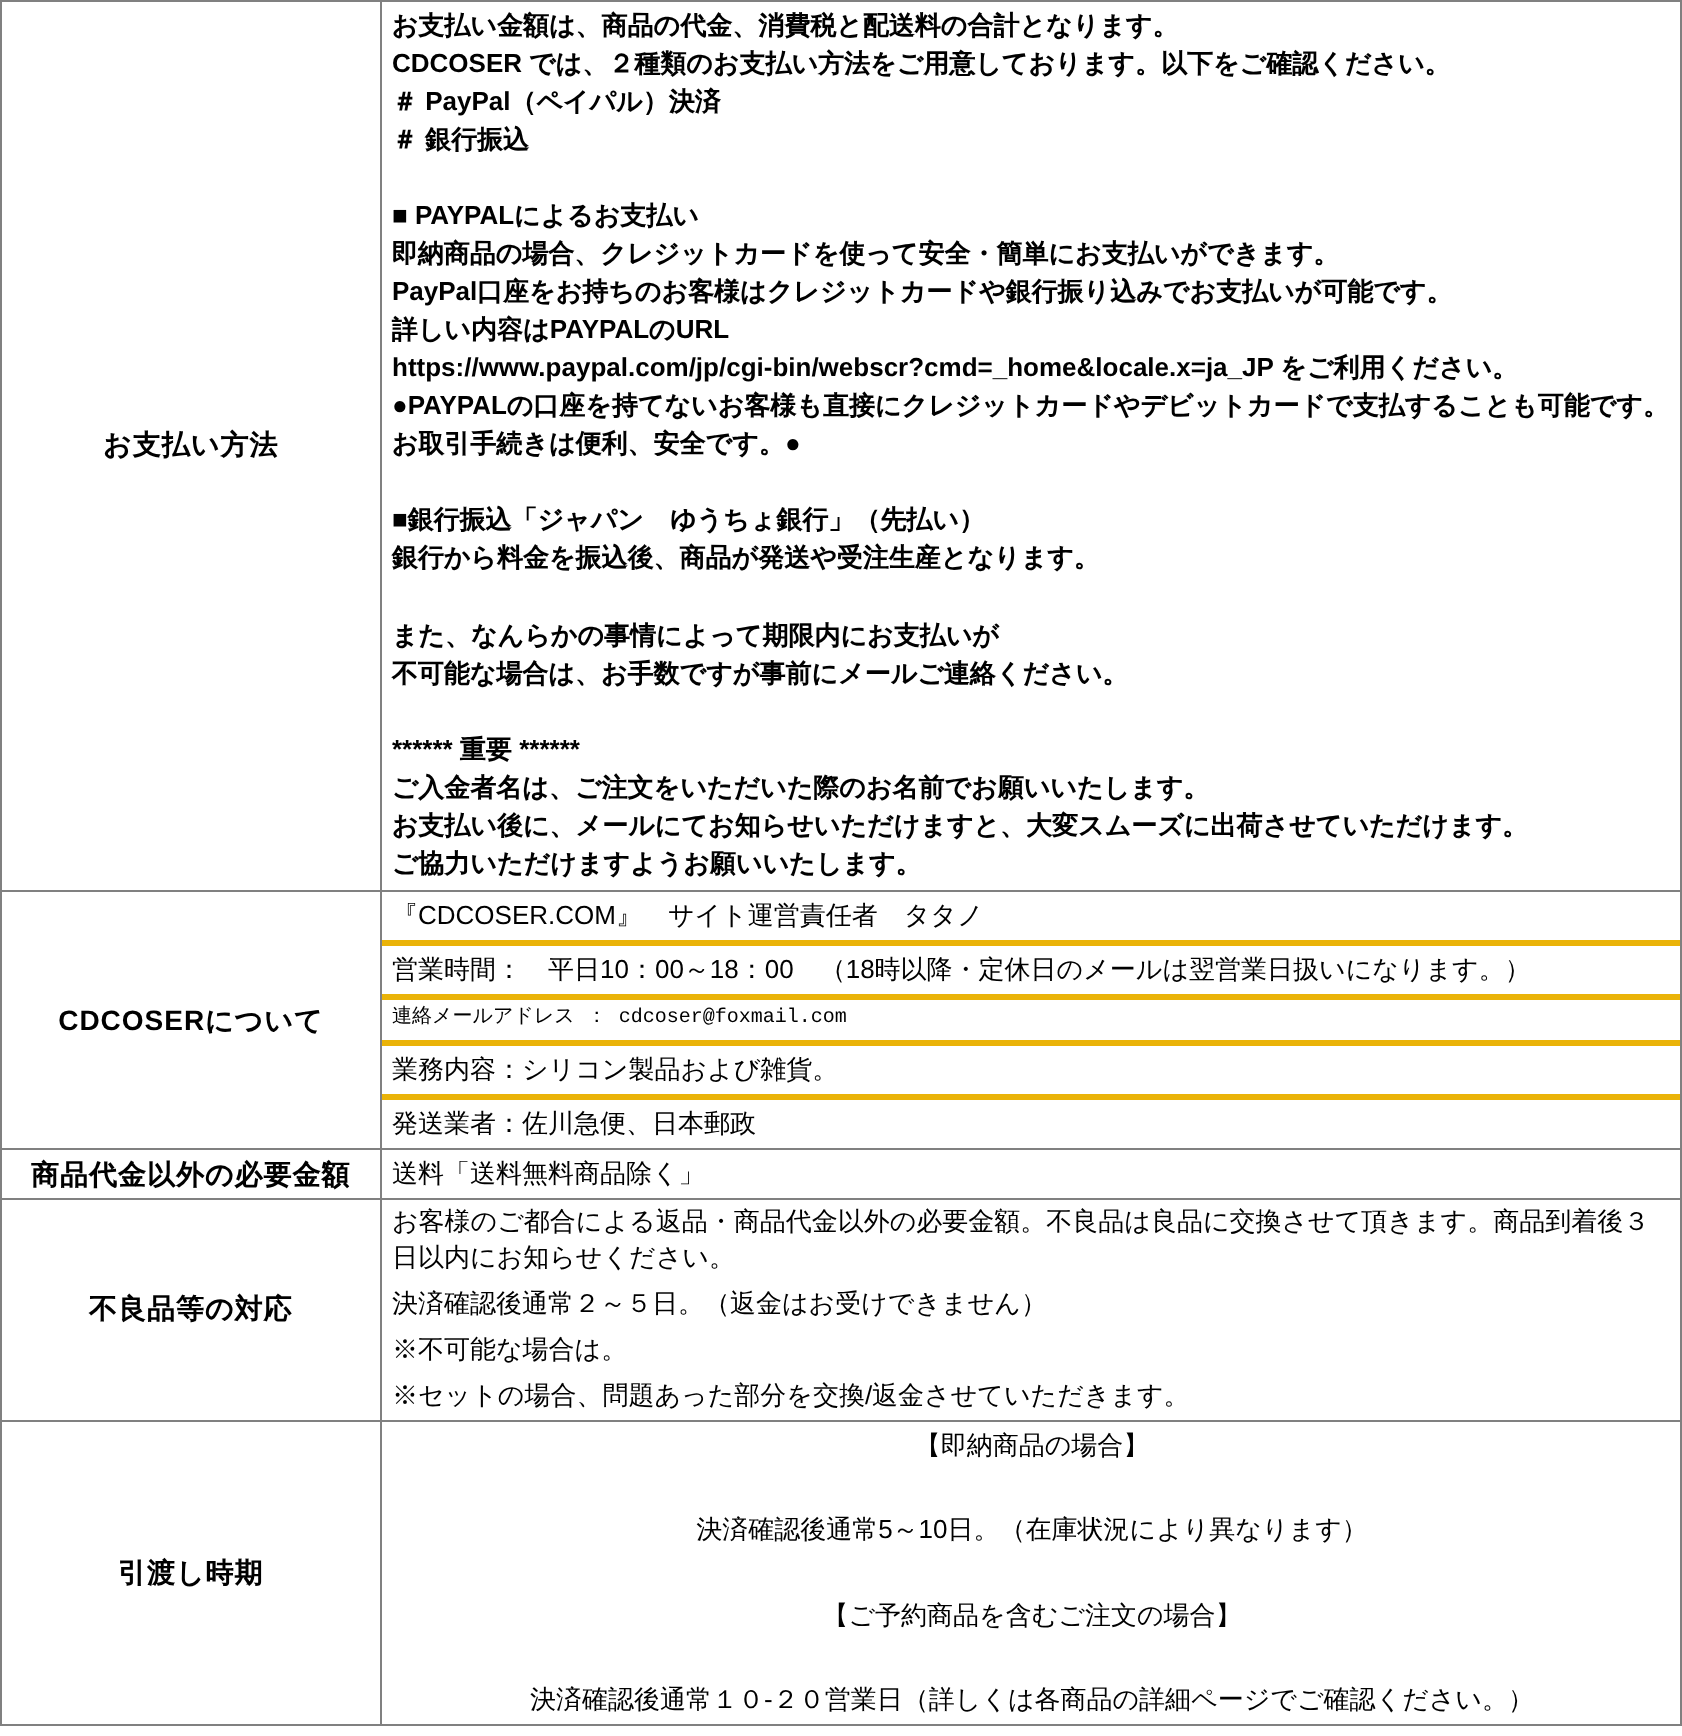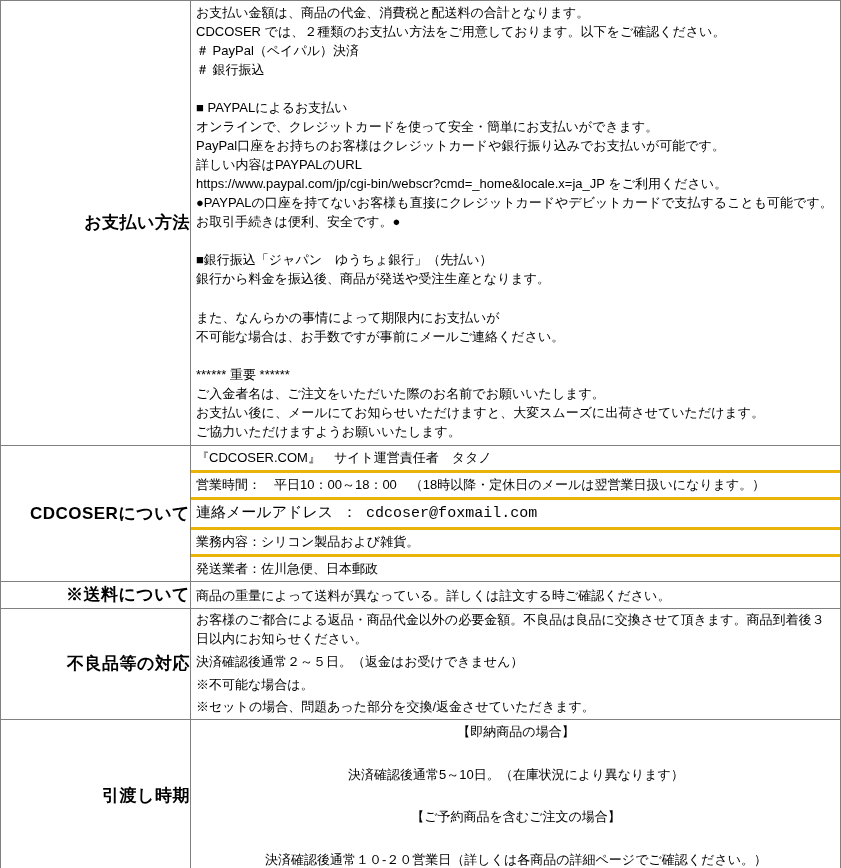--- a/index.html
+++ b/index.html
@@ -20,23 +20,23 @@
     border-collapse: collapse;
     table-layout: fixed;
   }
   table.info td {
     border: 1px solid #808080;
     vertical-align: middle;
     padding: 0;
   }
   td.label {
     width: 190px;
-    text-align: right;
+    text-align: center;
     font-weight: bold;
-    font-size: 17px;
+    font-size: 14px;
     letter-spacing: 0.5px;
     padding: 4px 2px;
     line-height: 1.5;
   }
   td.value {
     padding: 0;
     vertical-align: top;
   }
   .block {
     padding: 2px 4px 2px 5px;
@@ -51,33 +51,34 @@
     line-height: 1.4;
     font-size: 13px;
   }
   .sub-row.last {
     border-bottom: none;
   }
   .pay-cell {
     padding: 2px 4px 4px 5px;
     line-height: 1.465;
     font-size: 13px;
+    font-weight: bold;
   }
   .pay-cell .ln {
     white-space: pre-wrap;
     word-break: break-all;
     min-height: 1em;
   }
   .pay-cell .url {
     font-family: "Liberation Sans", sans-serif;
   }
   .tight { line-height: 1.45; }
   .mono-small {
     font-family: "Liberation Mono", monospace;
-    font-size: 15px;
+    font-size: 10px;
   }
   .deliver .ln {
     padding: 2px 4px 2px 5px;
     line-height: 1.5;
     min-height: 1em;
     text-align: center;
   }
   .spacer-line { height: 15px; }
 </style>
 </head>
@@ -93,21 +94,21 @@
   <tr>
     <td class="label">お支払い方法</td>
     <td class="value">
       <div class="pay-cell">
         <div class="ln">お支払い金額は、商品の代金、消費税と配送料の合計となります。</div>
         <div class="ln">CDCOSER では、２種類のお支払い方法をご用意しております。以下をご確認ください。</div>
         <div class="ln">＃ PayPal（ペイパル）決済</div>
         <div class="ln">＃ 銀行振込</div>
         <div class="ln">&nbsp;</div>
         <div class="ln">■ PAYPALによるお支払い</div>
-        <div class="ln">オンラインで、クレジットカードを使って安全・簡単にお支払いができます。</div>
+        <div class="ln">即納商品の場合、クレジットカードを使って安全・簡単にお支払いができます。</div>
         <div class="ln">PayPal口座をお持ちのお客様はクレジットカードや銀行振り込みでお支払いが可能です。</div>
         <div class="ln">詳しい内容はPAYPALのURL</div>
         <div class="ln url">https://www.paypal.com/jp/cgi-bin/webscr?cmd=_home&amp;locale.x=ja_JP をご利用ください。</div>
         <div class="ln">●PAYPALの口座を持てないお客様も直接にクレジットカードやデビットカードで支払することも可能です。</div>
         <div class="ln">お取引手続きは便利、安全です。●</div>
         <div class="ln">&nbsp;</div>
         <div class="ln">■銀行振込「ジャパン　ゆうちょ銀行」（先払い）</div>
         <div class="ln">銀行から料金を振込後、商品が発送や受注生産となります。</div>
         <div class="ln">&nbsp;</div>
         <div class="ln">また、なんらかの事情によって期限内にお支払いが</div>
@@ -125,27 +126,27 @@
     <td class="label">CDCOSERについて</td>
     <td class="value">
       <div class="sub-row">『CDCOSER.COM』　サイト運営責任者　タタノ</div>
       <div class="sub-row">営業時間：　平日10：00～18：00　（18時以降・定休日のメールは翌営業日扱いになります。）</div>
       <div class="sub-row mono-small">連絡メールアドレス ： cdcoser@foxmail.com</div>
       <div class="sub-row">業務内容：シリコン製品および雑貨。</div>
       <div class="sub-row last">発送業者：佐川急便、日本郵政</div>
     </td>
   </tr>
 
-
   <tr>
-    <td class="label">※送料について</td>
+    <td class="label">商品代金以外の必要金額</td>
     <td class="value">
-      <div class="block">商品の重量によって送料が異なっている。詳しくは註文する時ご確認ください。</div>
+      <div class="block">送料「送料無料商品除く」</div>
     </td>
   </tr>
+
 
   <tr>
     <td class="label">不良品等の対応</td>
     <td class="value">
       <div class="block tight">お客様のご都合による返品・商品代金以外の必要金額。不良品は良品に交換させて頂きます。商品到着後３日以内にお知らせください。</div>
       <div class="block tight">決済確認後通常２～５日。（返金はお受けできません）</div>
       <div class="block tight">※不可能な場合は。</div>
       <div class="block tight">※セットの場合、問題あった部分を交換/返金させていただきます。</div>
     </td>
   </tr>

